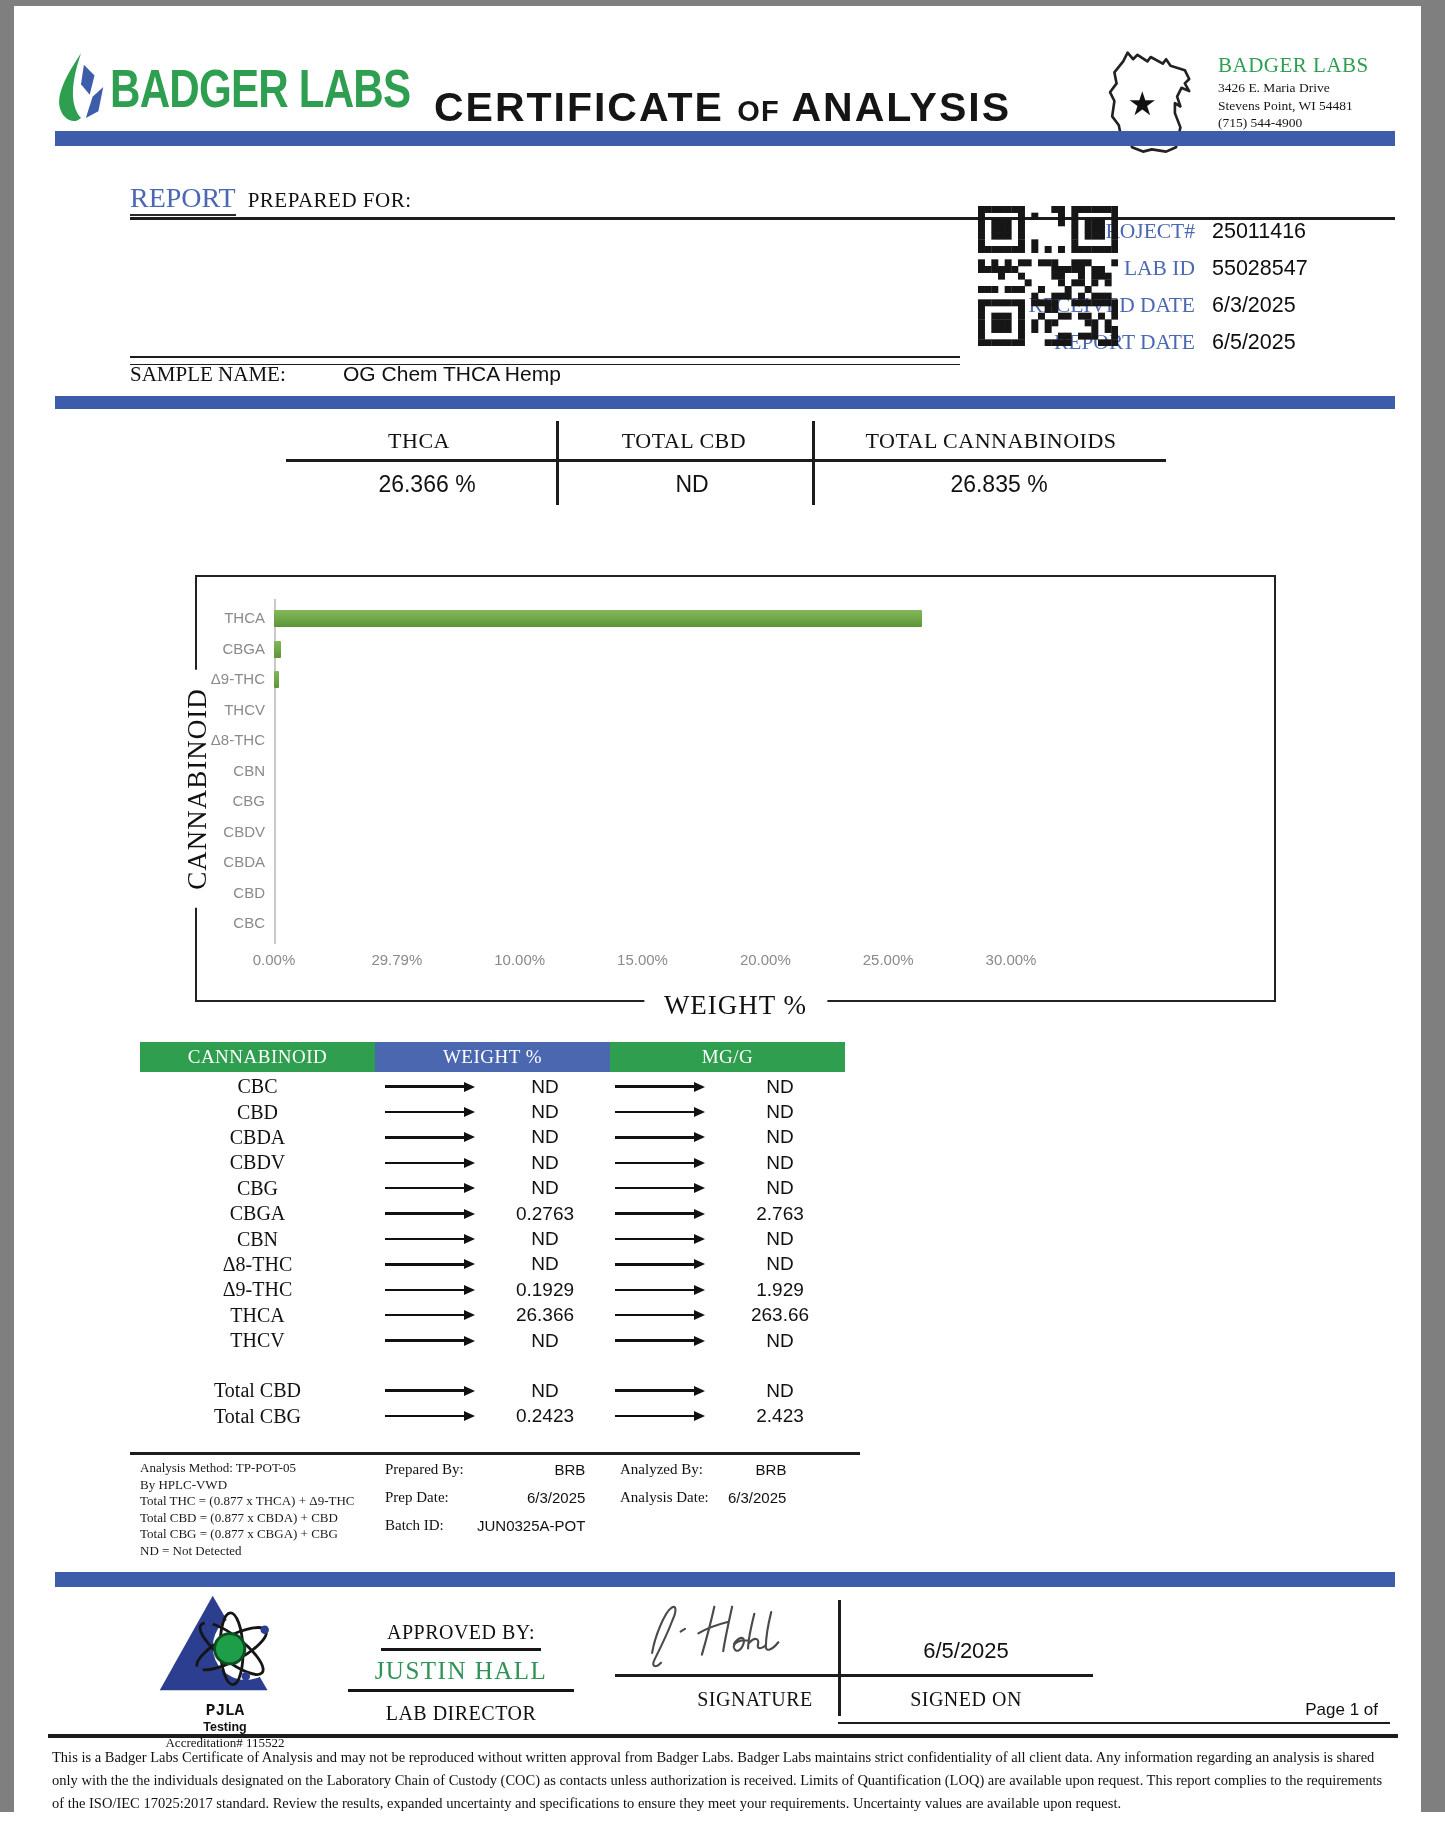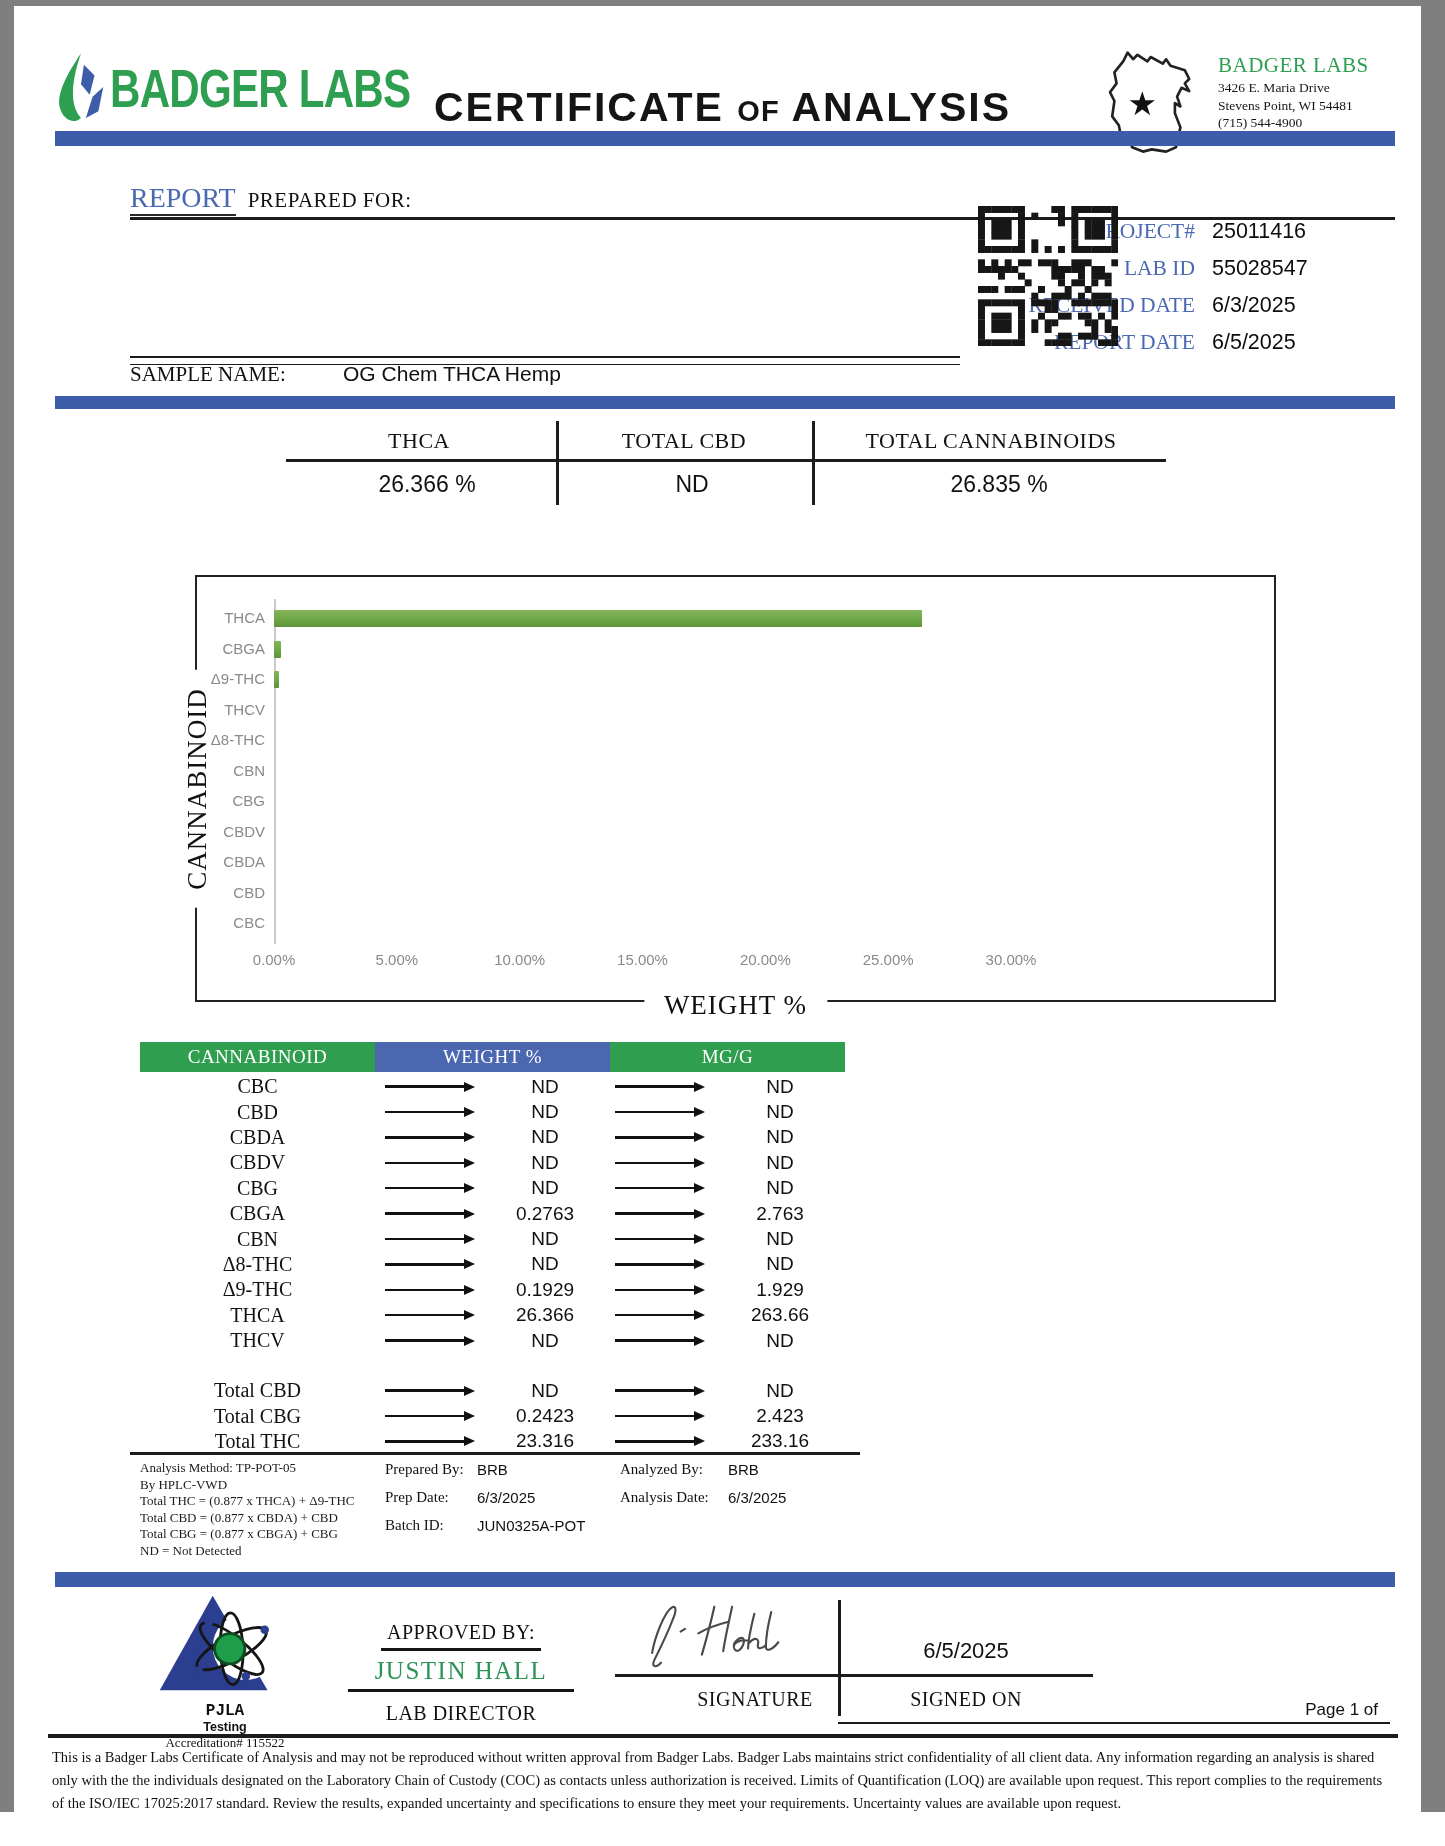--- a/index.html
+++ b/index.html
@@ -54,21 +54,21 @@
   .th-green{background:#2f9e4e;width:235px;}
   .th-blue{background:#4a67b0;width:235px;}
   .trow{display:grid;grid-template-columns:235px 110px 120px 110px 130px;align-items:center;height:25.4px;}
   .t-name{text-align:center;font-size:20px;}
   .t-val{text-align:center;font-family:"Liberation Sans",sans-serif;font-size:19px;}
   .arrow{display:flex;align-items:center;padding:0 10px;}
   .arrow .shaft{flex:1;height:2.4px;background:#111;}
   .arrow .head{width:0;height:0;border-left:11px solid #111;border-top:5.5px solid transparent;border-bottom:5.5px solid transparent;}
   
   #fn-left{left:140px;top:1460px;font-size:13px;line-height:16.5px;color:#1a1a1a;}
-  .fn-col .fn-row{display:flex;margin-bottom:11px;}
+  .fn-col .fn-row{display:flex;margin-bottom:11px;justify-content:space-between;}
   .fn-label{font-size:15px;}
   .fn-value{font-family:"Liberation Sans",sans-serif;font-size:15px;}
   #fn-mid{left:385px;top:1461px;}
   #fn-mid .fn-label{width:92px;}
   #fn-right{left:620px;top:1461px;}
   #fn-right .fn-label{width:108px;}
   
   #pjla{left:140px;top:1592px;width:170px;text-align:center;}
   #pjla-name{font-family:Liberation Mono, monospace;font-weight:bold;font-size:16px;margin-top:2px;}
   #pjla-testing{font-family:"Liberation Sans",sans-serif;font-weight:bold;font-size:12.5px;}
@@ -391,21 +391,21 @@
         <div class="cat-label" style="top: 306.5px;">CBD</div>
         <div class="cat-label" style="top: 337px;">CBC</div>
       </div>
     <div id="chart-bars">
         <div class="hbar" style="left: 77px; top: 33px; width: 647.725px; background: linear-gradient(rgb(133, 182, 90) 0%, rgb(110, 167, 71) 55%, rgb(94, 146, 56) 100%);"></div>
         <div class="hbar" style="left: 77px; top: 63.5px; width: 6.78777px; background: linear-gradient(rgb(133, 182, 90) 0%, rgb(110, 167, 71) 55%, rgb(94, 146, 56) 100%);"></div>
         <div class="hbar" style="left: 77px; top: 94px; width: 4.73891px; background: linear-gradient(rgb(133, 182, 90) 0%, rgb(110, 167, 71) 55%, rgb(94, 146, 56) 100%);"></div>
       </div>
     <div id="chart-ticks">
         <div class="tick-label" style="left: 77px; top: 374px;">0.00%</div>
-        <div class="tick-label" style="left: 199.833px; top: 374px;">5.00%</div>
+        <div class="tick-label" style="left: 199.833px; top: 374px;">29.79%</div>
         <div class="tick-label" style="left: 322.667px; top: 374px;">10.00%</div>
         <div class="tick-label" style="left: 445.5px; top: 374px;">15.00%</div>
         <div class="tick-label" style="left: 568.333px; top: 374px;">20.00%</div>
         <div class="tick-label" style="left: 691.167px; top: 374px;">25.00%</div>
         <div class="tick-label" style="left: 814px; top: 374px;">30.00%</div>
       </div>
   </div>
 
   <div class="abs" id="tbl-header">
     <div class="th th-green">CANNABINOID</div>
@@ -576,33 +576,20 @@
         <div class="arrow">
           <div class="shaft"></div>
           <div class="head"></div>
         </div>
         <div class="t-val">0.2423</div>
         <div class="arrow">
           <div class="shaft"></div>
           <div class="head"></div>
         </div>
         <div class="t-val">2.423</div>
-      </div>
-      <div class="trow">
-        <div class="t-name">Total THC</div>
-        <div class="arrow">
-          <div class="shaft"></div>
-          <div class="head"></div>
-        </div>
-        <div class="t-val">23.316</div>
-        <div class="arrow">
-          <div class="shaft"></div>
-          <div class="head"></div>
-        </div>
-        <div class="t-val">233.16</div>
       </div>
     </div>
   <div class="rule" style="left:130px;top:1452px;width:730px;height:2.5px;"></div>
 
   <div class="abs" id="fn-left">
       <div>Analysis Method: TP-POT-05</div>
       <div>By HPLC-VWD</div>
       <div>Total THC = (0.877 x  THCA) + Δ9-THC</div>
       <div>Total CBD = (0.877 x  CBDA) + CBD</div>
       <div>Total CBG = (0.877 x  CBGA) + CBG</div>

